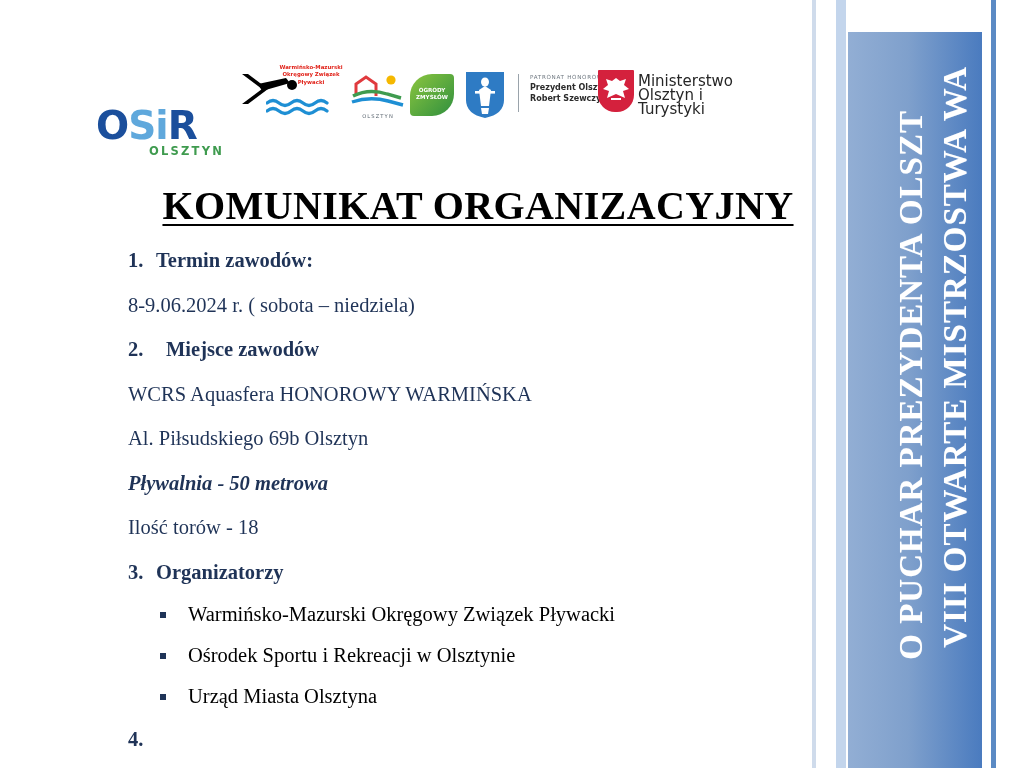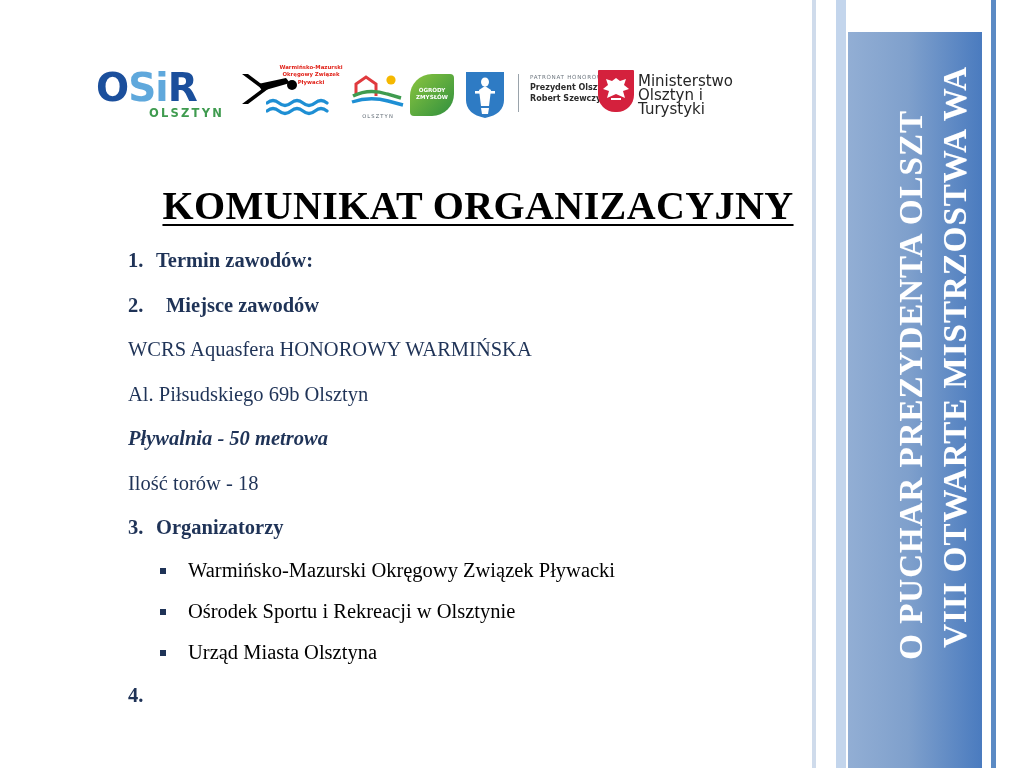--- a/index.html
+++ b/index.html
@@ -39,20 +39,21 @@
   
   .logo-osir { left: 0px; top: 6px; width: 128px; }
   .osir-word {
     font-family: "DejaVu Sans", sans-serif;
     font-weight: 700;
     font-size: 39px;
     letter-spacing: -1px;
     color: #1b4f9c;
     line-height: 40px;
     display: block;
+    margin-top: 38px;
   }
   .osir-word .s { color: #5fa8dc; }
   .osir-word .i { color: #5fa8dc; }
   .osir-sub {
     display: block;
     text-align: right;
     font-family: "DejaVu Sans", sans-serif;
     font-weight: 700;
     font-size: 11.5px;
     letter-spacing: 2.2px;
@@ -355,20 +356,21 @@
   </div>
 
   <div class="doc-title">KOMUNIKAT ORGANIZACYJNY</div>
 
   <div class="body-col">
 
     <div class="line num num-1">
       <span class="numlabel">1.</span><span>Termin zawodów:</span>
     </div>
 
+    <div class="line">8-9.06.2024 r. ( sobota – niedziela)</div>
 
     <div class="line num num-2">
       <span class="numlabel">2.</span><span>Miejsce zawodów</span>
     </div>
 
     <div class="line">WCRS Aquasfera HONOROWY WARMIŃSKA</div>
     <div class="line">Al. Piłsudskiego 69b Olsztyn</div>
     <div class="line bolditalic">Pływalnia - 50 metrowa</div>
     <div class="line"> Ilość torów - 18</div>
 

